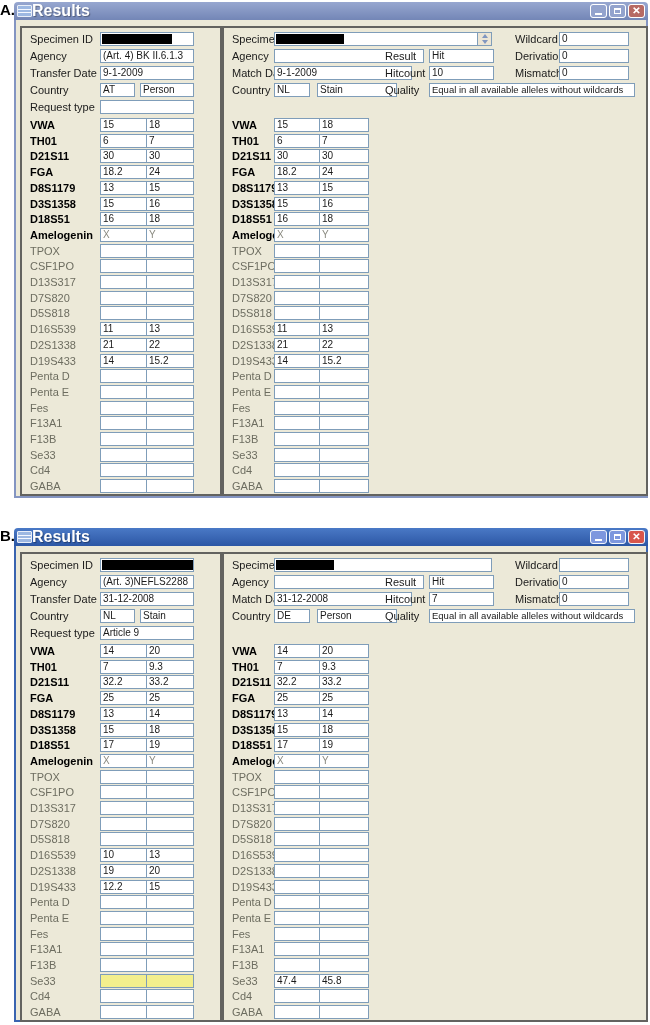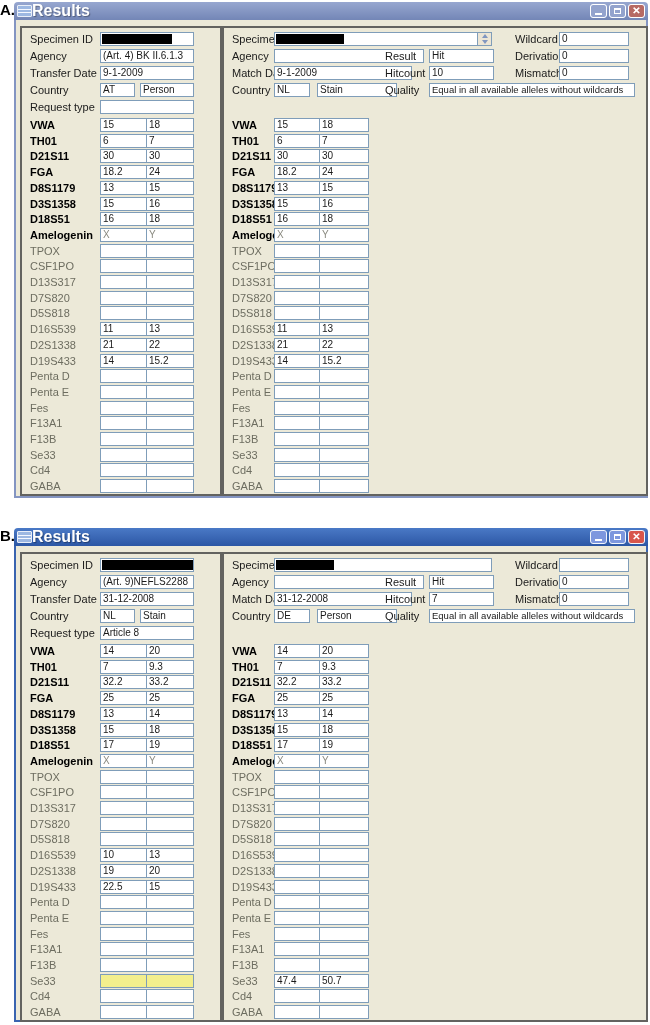--- a/index.html
+++ b/index.html
@@ -264,25 +264,25 @@
       <div class="wbody" style="border-color: rgb(58, 100, 176);">
         <div class="group" style="left: 4px; top: 6px; width: 198px; height: 466px;">
           <div class="flabel" style="left: 8px; top: 4px; width: 68px; height: 14px;">Specimen ID</div>
           <div class="flabel" style="left: 8px; top: 21px; width: 68px; height: 14px;">Agency</div>
           <div class="flabel" style="left: 8px; top: 38px; width: 68px; height: 14px;">Transfer Date</div>
           <div class="flabel" style="left: 8px; top: 55px; width: 68px; height: 14px;">Country</div>
           <div class="flabel" style="left: 8px; top: 72px; width: 68px; height: 14px;">Request type</div>
           <div class="field" style="left: 78px; top: 4px; width: 94px; height: 14px;">
             <span class="redact" style="left: 1px; top: 1px; width: 92px; height: 10px;"></span>
           </div>
-          <div class="field" style="left: 78px; top: 21px; width: 94px; height: 14px;">(Art. 9)NEFLS2288</div>
+          <div class="field" style="left: 78px; top: 21px; width: 94px; height: 14px;">(Art. 3)NEFLS2288</div>
           <div class="field" style="left: 78px; top: 38px; width: 94px; height: 14px;">31-12-2008</div>
           <div class="field" style="left: 78px; top: 55px; width: 35px; height: 14px;">NL</div>
           <div class="field" style="left: 118px; top: 55px; width: 54px; height: 14px;">Stain</div>
-          <div class="field" style="left: 78px; top: 72px; width: 94px; height: 14px;">Article 8</div>
+          <div class="field" style="left: 78px; top: 72px; width: 94px; height: 14px;">Article 9</div>
           <div class="flabel locus bold" style="left: 8px; top: 90px; width: 68px; height: 14px;">VWA</div>
           <div class="field" style="left: 78px; top: 90px; width: 47px; height: 14px;">14</div>
           <div class="field" style="left: 124px; top: 90px; width: 48px; height: 14px;">20</div>
           <div class="flabel locus bold" style="left: 8px; top: 105.7px; width: 68px; height: 14px;">TH01</div>
           <div class="field" style="left: 78px; top: 105.7px; width: 47px; height: 14px;">7</div>
           <div class="field" style="left: 124px; top: 105.7px; width: 48px; height: 14px;">9.3</div>
           <div class="flabel locus bold" style="left: 8px; top: 121.4px; width: 68px; height: 14px;">D21S11</div>
           <div class="field" style="left: 78px; top: 121.4px; width: 47px; height: 14px;">32.2</div>
           <div class="field" style="left: 124px; top: 121.4px; width: 48px; height: 14px;">33.2</div>
           <div class="flabel locus bold" style="left: 8px; top: 137.1px; width: 68px; height: 14px;">FGA</div>
@@ -315,21 +315,21 @@
           <div class="flabel locus" style="left: 8px; top: 278.4px; width: 68px; height: 14px;">D5S818</div>
           <div class="field" style="left: 78px; top: 278.4px; width: 47px; height: 14px;"></div>
           <div class="field" style="left: 124px; top: 278.4px; width: 48px; height: 14px;"></div>
           <div class="flabel locus" style="left: 8px; top: 294.1px; width: 68px; height: 14px;">D16S539</div>
           <div class="field" style="left: 78px; top: 294.1px; width: 47px; height: 14px;">10</div>
           <div class="field" style="left: 124px; top: 294.1px; width: 48px; height: 14px;">13</div>
           <div class="flabel locus" style="left: 8px; top: 309.8px; width: 68px; height: 14px;">D2S1338</div>
           <div class="field" style="left: 78px; top: 309.8px; width: 47px; height: 14px;">19</div>
           <div class="field" style="left: 124px; top: 309.8px; width: 48px; height: 14px;">20</div>
           <div class="flabel locus" style="left: 8px; top: 325.5px; width: 68px; height: 14px;">D19S433</div>
-          <div class="field" style="left: 78px; top: 325.5px; width: 47px; height: 14px;">22.5</div>
+          <div class="field" style="left: 78px; top: 325.5px; width: 47px; height: 14px;">12.2</div>
           <div class="field" style="left: 124px; top: 325.5px; width: 48px; height: 14px;">15</div>
           <div class="flabel locus" style="left: 8px; top: 341.2px; width: 68px; height: 14px;">Penta D</div>
           <div class="field" style="left: 78px; top: 341.2px; width: 47px; height: 14px;"></div>
           <div class="field" style="left: 124px; top: 341.2px; width: 48px; height: 14px;"></div>
           <div class="flabel locus" style="left: 8px; top: 356.9px; width: 68px; height: 14px;">Penta E</div>
           <div class="field" style="left: 78px; top: 356.9px; width: 47px; height: 14px;"></div>
           <div class="field" style="left: 124px; top: 356.9px; width: 48px; height: 14px;"></div>
           <div class="flabel locus" style="left: 8px; top: 372.6px; width: 68px; height: 14px;">Fes</div>
           <div class="field" style="left: 78px; top: 372.6px; width: 47px; height: 14px;"></div>
           <div class="field" style="left: 124px; top: 372.6px; width: 48px; height: 14px;"></div>
@@ -431,21 +431,21 @@
           <div class="field" style="left: 50px; top: 372.6px; width: 46px; height: 14px;"></div>
           <div class="field" style="left: 95px; top: 372.6px; width: 50px; height: 14px;"></div>
           <div class="flabel locus" style="left: 8px; top: 388.3px; width: 68px; height: 14px;">F13A1</div>
           <div class="field" style="left: 50px; top: 388.3px; width: 46px; height: 14px;"></div>
           <div class="field" style="left: 95px; top: 388.3px; width: 50px; height: 14px;"></div>
           <div class="flabel locus" style="left: 8px; top: 404px; width: 68px; height: 14px;">F13B</div>
           <div class="field" style="left: 50px; top: 404px; width: 46px; height: 14px;"></div>
           <div class="field" style="left: 95px; top: 404px; width: 50px; height: 14px;"></div>
           <div class="flabel locus" style="left: 8px; top: 419.7px; width: 68px; height: 14px;">Se33</div>
           <div class="field" style="left: 50px; top: 419.7px; width: 46px; height: 14px;">47.4</div>
-          <div class="field" style="left: 95px; top: 419.7px; width: 50px; height: 14px;">50.7</div>
+          <div class="field" style="left: 95px; top: 419.7px; width: 50px; height: 14px;">45.8</div>
           <div class="flabel locus" style="left: 8px; top: 435.4px; width: 68px; height: 14px;">Cd4</div>
           <div class="field" style="left: 50px; top: 435.4px; width: 46px; height: 14px;"></div>
           <div class="field" style="left: 95px; top: 435.4px; width: 50px; height: 14px;"></div>
           <div class="flabel locus" style="left: 8px; top: 451.1px; width: 68px; height: 14px;">GABA</div>
           <div class="field" style="left: 50px; top: 451.1px; width: 46px; height: 14px;"></div>
           <div class="field" style="left: 95px; top: 451.1px; width: 50px; height: 14px;"></div>
         </div>
       </div>
     </div>
   </div>

